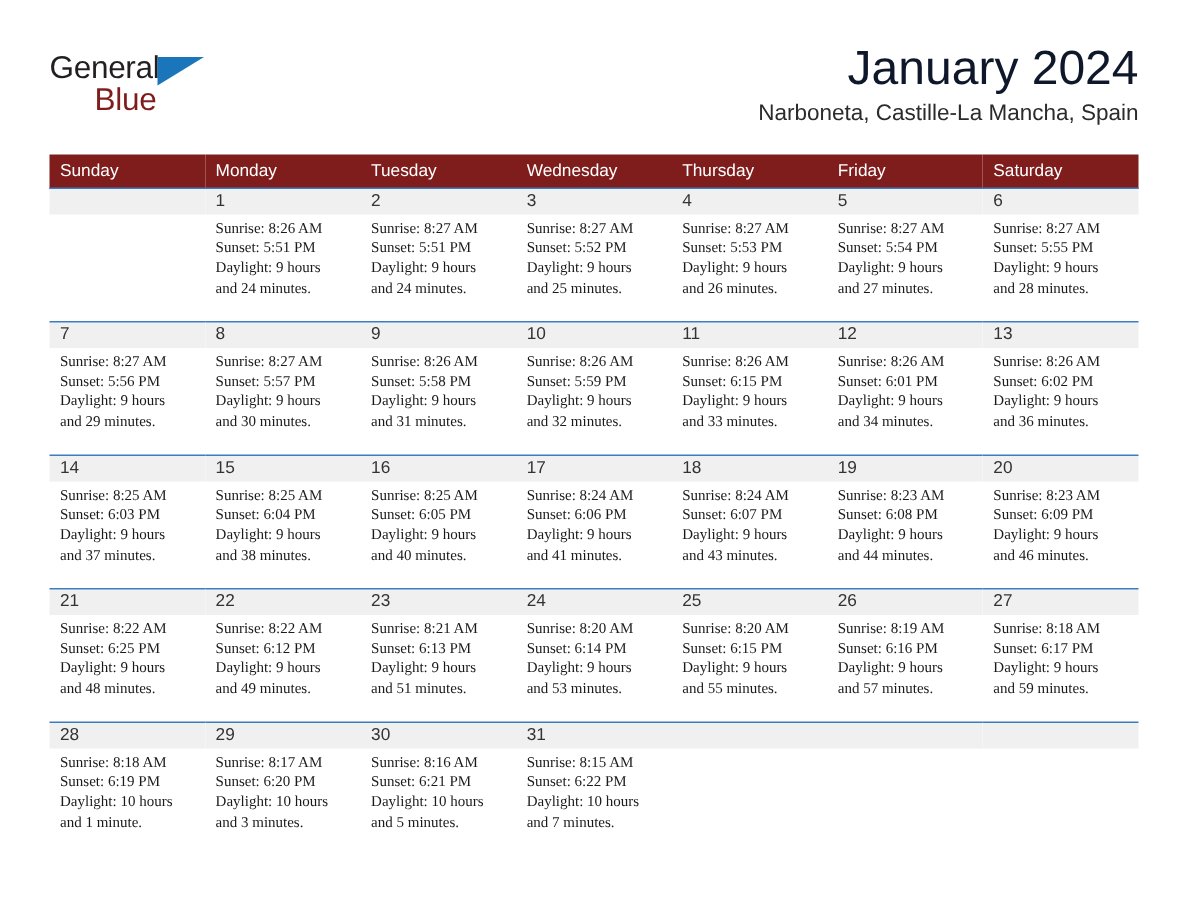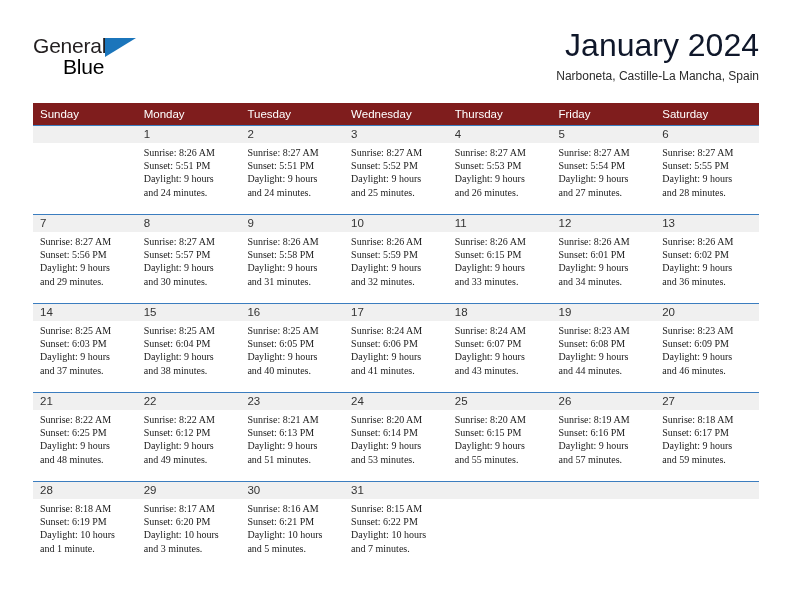--- a/index.html
+++ b/index.html
@@ -53,37 +53,37 @@
     height: 0;
     border-left: 31px solid #1b75bb;
     border-bottom: 19px solid transparent;
   }
   .logo-blue {
     position: absolute;
     left: 30px;
     top: 21px;
     font-size: 21px;
     letter-spacing: -0.2px;
-    color: #000000;
+    color: #7f1d1d;
     font-family: "Liberation Sans", sans-serif;
   }
   .title-block {
     position: absolute;
     right: 0;
     top: 0;
     text-align: right;
   }
   .cal-title {
     font-size: 32px;
     color: #0f172a;
     line-height: 34px;
     white-space: nowrap;
   }
   .cal-subtitle {
-    font-size: 12px;
+    font-size: 15px;
     color: #2b2b2b;
     line-height: 20px;
     margin-top: 4px;
     white-space: nowrap;
   }
 
   
   .calendar {
     position: absolute;
     left: 33px;

